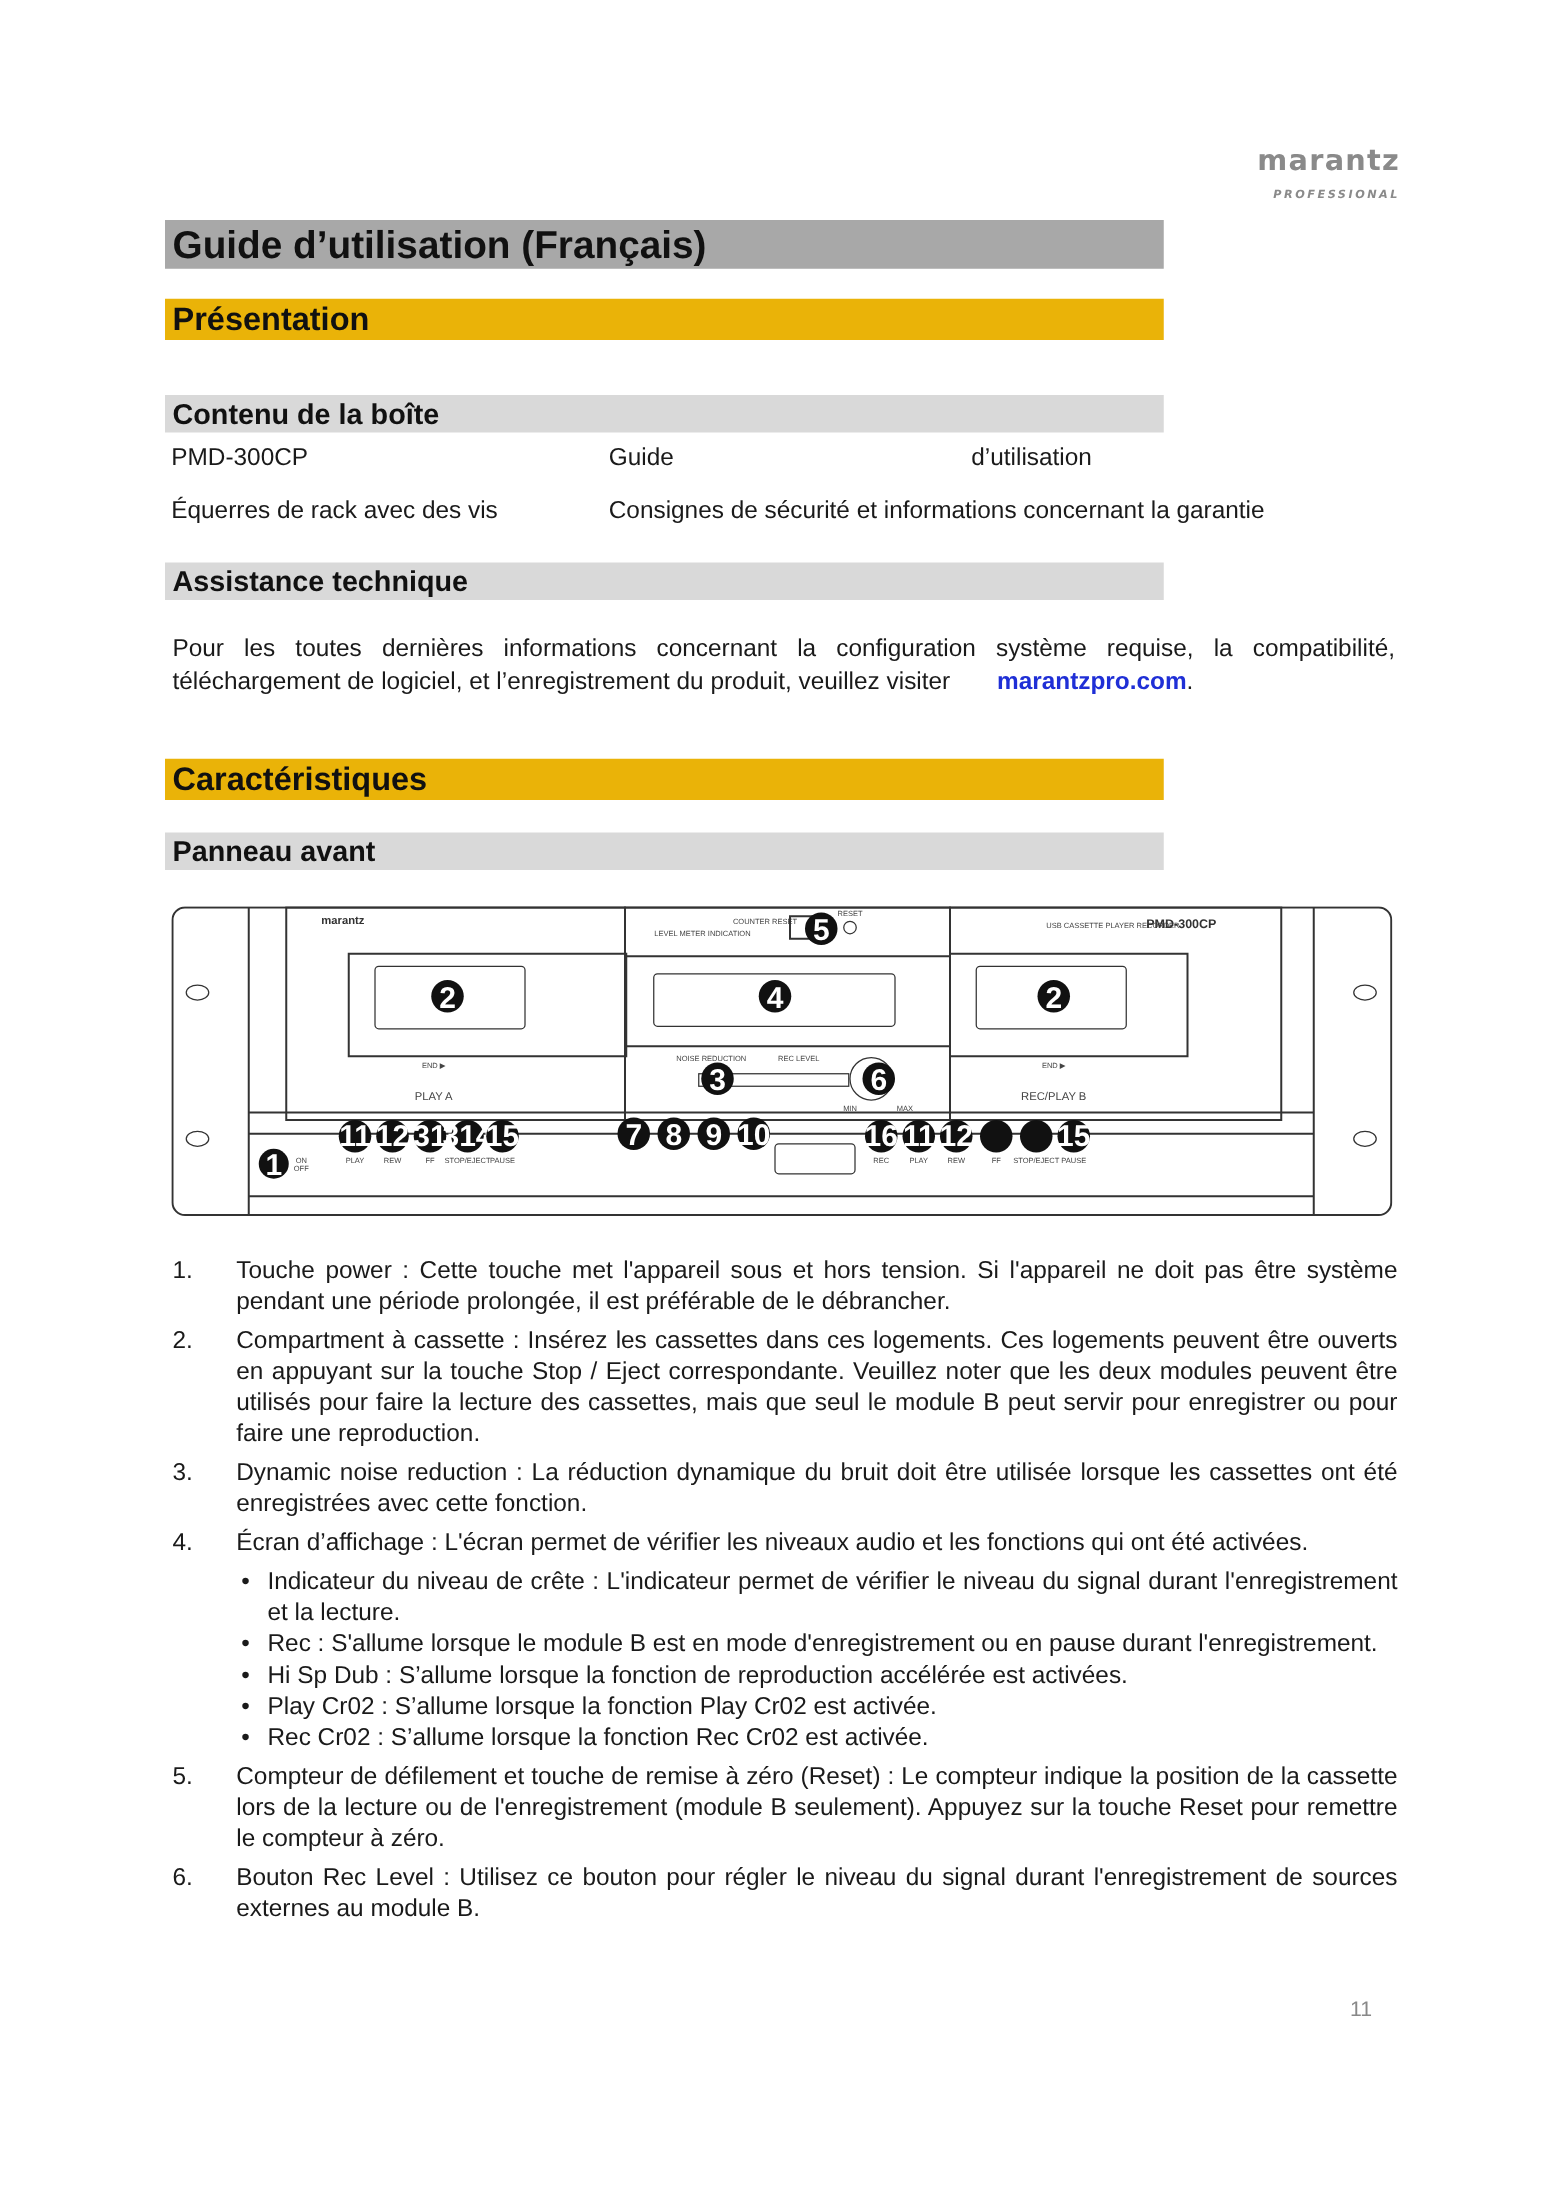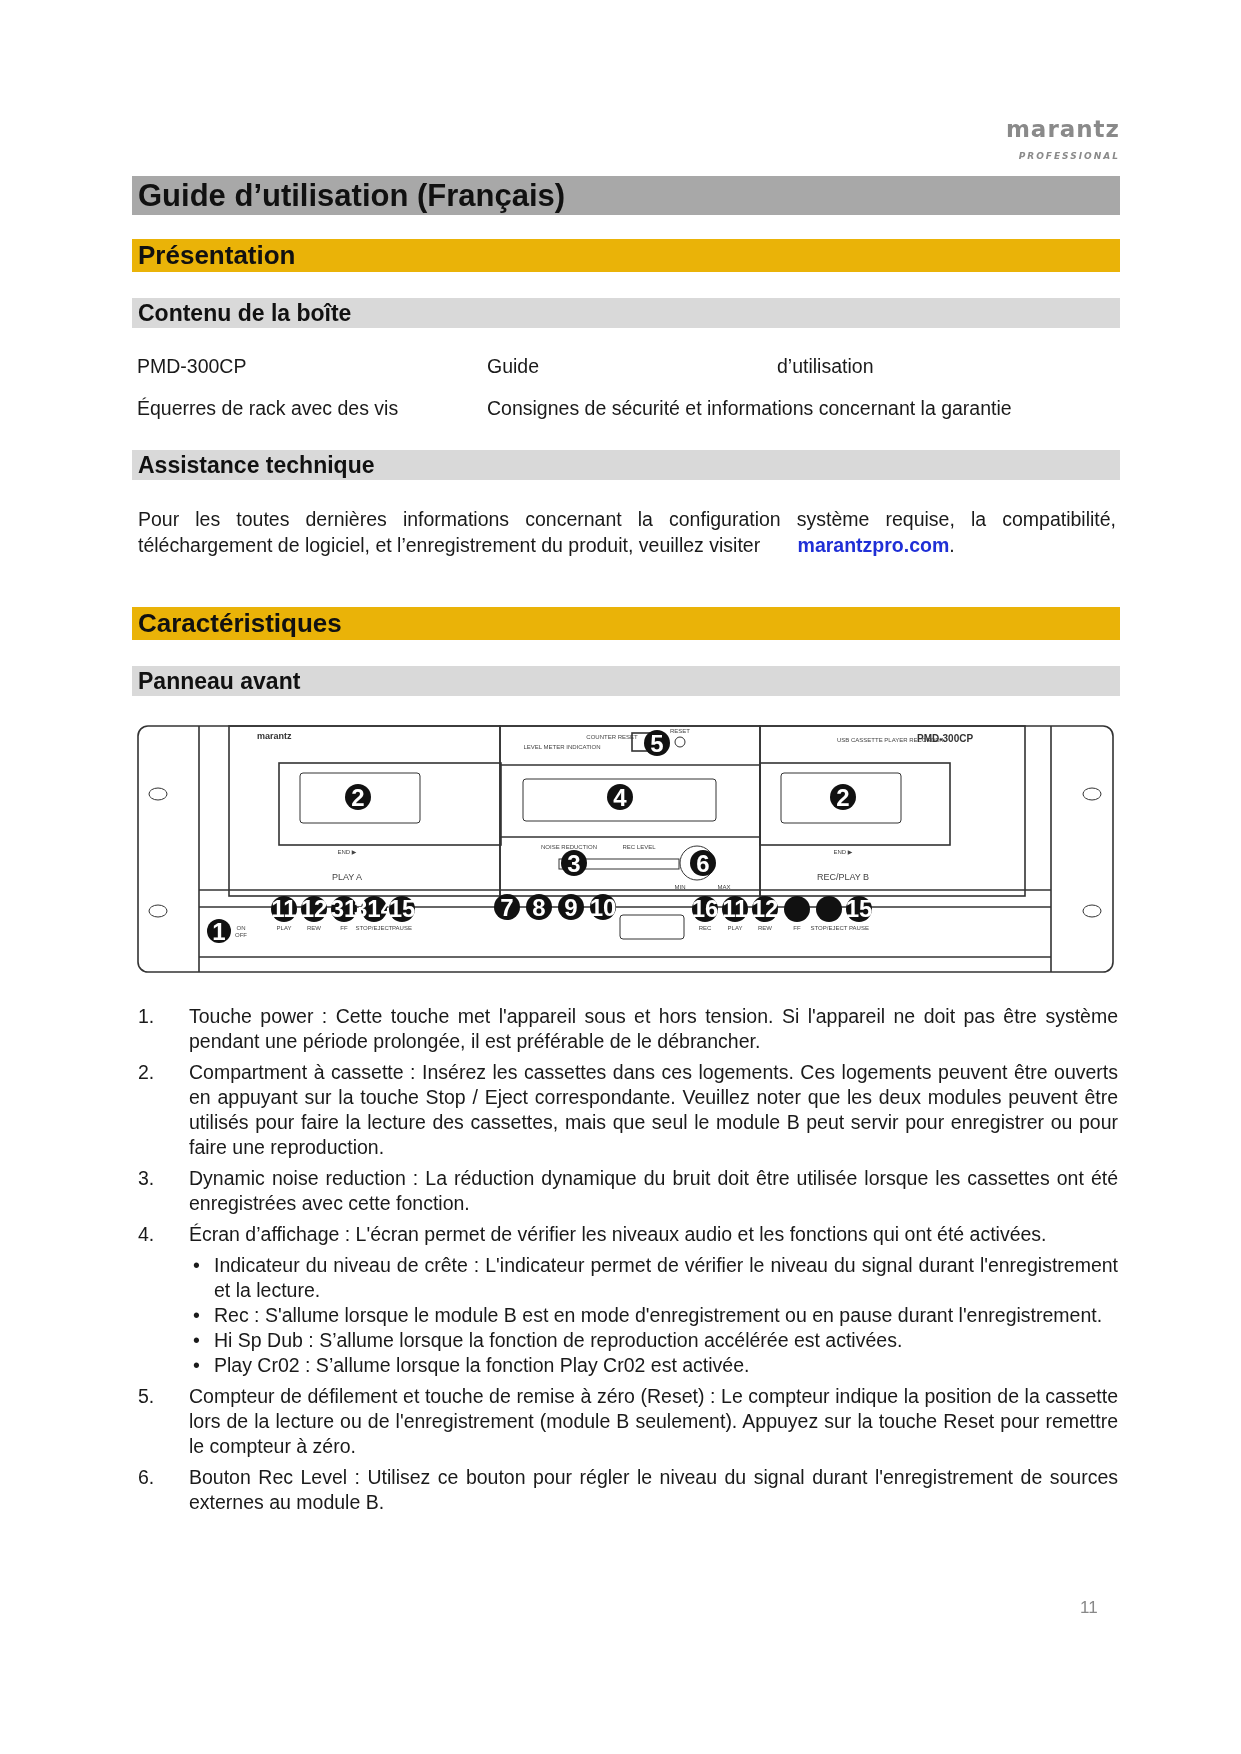--- a/index.html
+++ b/index.html
@@ -2,21 +2,21 @@
 <html><head>
 <meta charset="utf-8">
 <style>
   html, body { margin:0; padding:0; }
   body { width:1241px; height:1754px; background:#ffffff; position:relative; overflow:hidden;
          font-family:"Liberation Sans", sans-serif; color:#111; }
   .logo { position:absolute; left:960px; top:118px; width:160px; text-align:right; }
   .logo .brand { font-family:"DejaVu Sans", sans-serif; font-weight:bold; font-size:23px; letter-spacing:1px; color:#8a8a8a; line-height:22px; }
   .logo .sub { font-family:"DejaVu Sans", sans-serif; font-weight:bold; font-style:italic; font-size:9px; letter-spacing:2px; color:#8a8a8a; margin-top:11px; }
 
-  .hbar { position:absolute; left:132px; width:988px; box-sizing:border-box; padding-left:6px; font-weight:bold; color:#111; }
+  .hbar { position:absolute; left:132px; width:799px; box-sizing:border-box; padding-left:6px; font-weight:bold; color:#111; }
   .h1 { top:176px; height:39px; background:#a8a8a8; font-size:31px; line-height:39px; }
   .h2 { height:33px; background:#eab308; font-size:26px; line-height:33px; }
   .h3 { height:30px; background:#d9d9d9; font-size:23px; line-height:30px; }
 
   .txt { position:absolute; font-size:19.5px; line-height:26px; color:#1a1a1a; }
   .para { position:absolute; left:138px; width:978px; font-size:19.5px; line-height:26px; text-align:justify; color:#1a1a1a; }
   .link { color:#1f2fd6; font-weight:bold;margin-left:32px; }
 
   .diagram { position:absolute; left:137px; top:725px; width:977px; height:250px; }
 
@@ -32,21 +32,21 @@
 </head>
 <body>
 
 <div class="logo">
   <div class="brand">marantz</div>
   <div class="sub">PROFESSIONAL</div>
 </div>
 
 <div class="hbar h1">Guide d’utilisation (Français)</div>
 <div class="hbar h2" style="top:239px;">Présentation</div>
-<div class="hbar h3" style="top:298px;">Contenu de la boîte</div>
+<div class="hbar h3" style="top:316px;">Contenu de la boîte</div>
 
 <div class="txt" style="left:137px; top:353px;">PMD-300CP</div>
 <div class="txt" style="left:487px; top:353px;">Guide</div>
 <div class="txt" style="left:777px; top:353px;">d’utilisation</div>
 <div class="txt" style="left:137px; top:395px;">Équerres de rack avec des vis</div>
 <div class="txt" style="left:487px; top:395px;">Consignes de sécurité et informations concernant la garantie</div>
 
 <div class="hbar h3" style="top:450px;">Assistance technique</div>
 <div class="para" style="top:506px;"><span>Pour les toutes dernières informations concernant la configuration système requise, la compatibilité, téléchargement de logiciel, et l’enregistrement du produit, veuillez visiter </span><span class="link">marantzpro.com</span><span>.</span></div>
 
@@ -184,20 +184,21 @@
   <div class="item">
     <span class="num">3.</span><b>Dynamic noise reduction :</b><span> La réduction dynamique du bruit doit être utilisée lorsque les cassettes ont été enregistrées avec cette fonction.</span>
   </div>
   <div class="item">
     <span class="num">4.</span><b>Écran d’affichage :</b><span> L'écran permet de vérifier les niveaux audio et les fonctions qui ont été activées.</span>
     <ul class="bullets">
       <li><b>Indicateur du niveau de crête :</b><span> L'indicateur permet de vérifier le niveau du signal durant l'enregistrement et la lecture.</span></li>
       <li><b>Rec :</b><span> S'allume lorsque le module B est en mode d'enregistrement ou en pause durant l'enregistrement.</span></li>
       <li><b>Hi Sp Dub :</b><span> S’allume lorsque la fonction de reproduction accélérée est activées.</span></li>
       <li><b>Play Cr02 :</b><span> S’allume lorsque la fonction Play Cr02 est activée.</span></li>
+      <li><b>Rec Cr02 :</b><span> S’allume lorsque la fonction Rec Cr02 est activée.</span></li>
     </ul>
   </div>
   <div class="item">
     <span class="num">5.</span><b>Compteur de défilement et touche de remise à zéro (Reset) :</b><span> Le compteur indique la position de la cassette lors de la lecture ou de l'enregistrement (module B seulement). Appuyez sur la touche </span><b>Reset</b><span> pour remettre le compteur à zéro.</span>
   </div>
   <div class="item">
     <span class="num">6.</span><b>Bouton Rec Level :</b><span> Utilisez ce bouton pour régler le niveau du signal durant l'enregistrement de sources externes au module B.</span>
   </div>
 </div>
 

